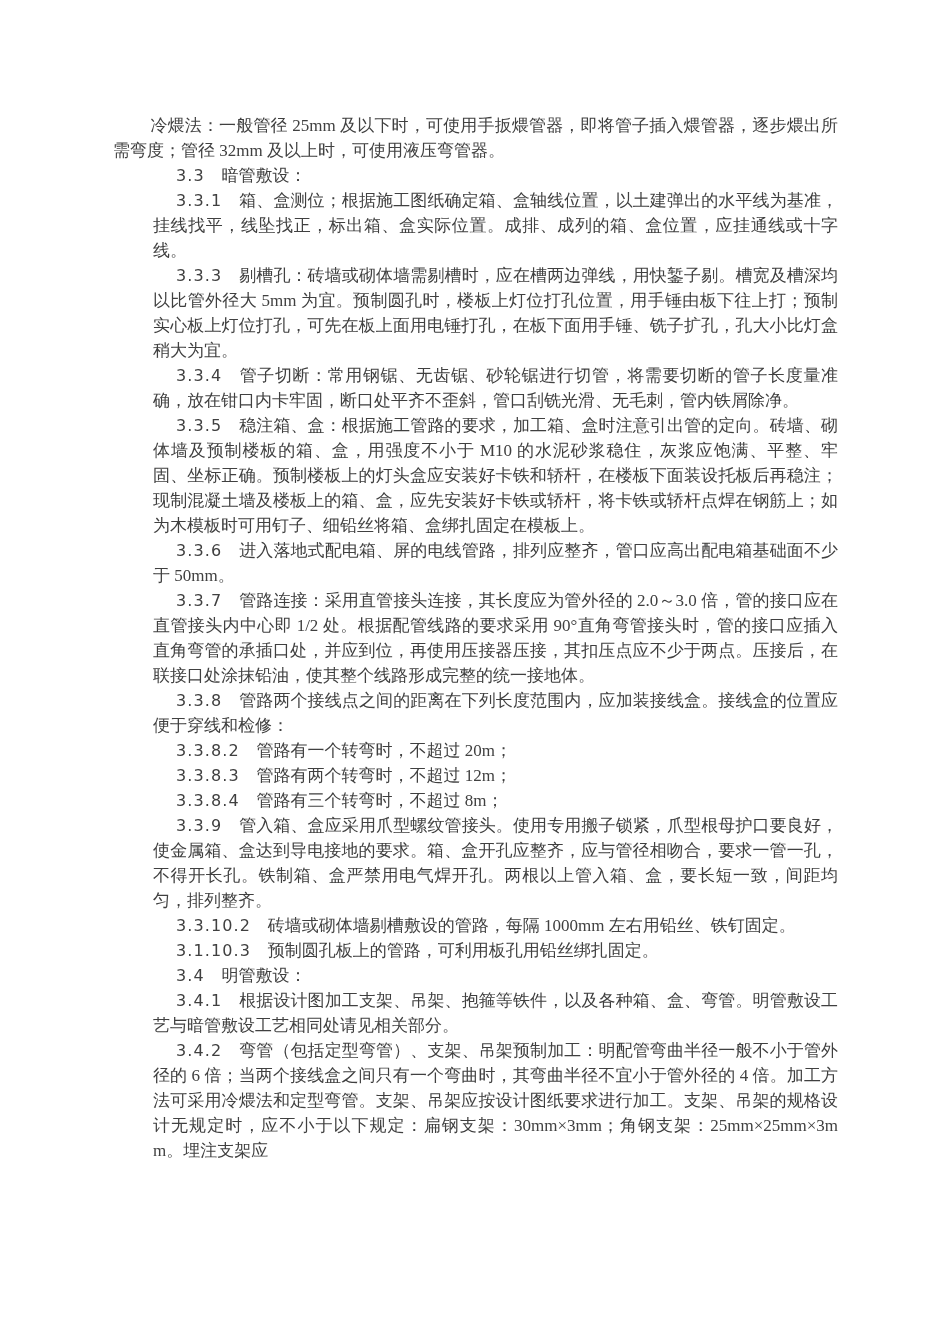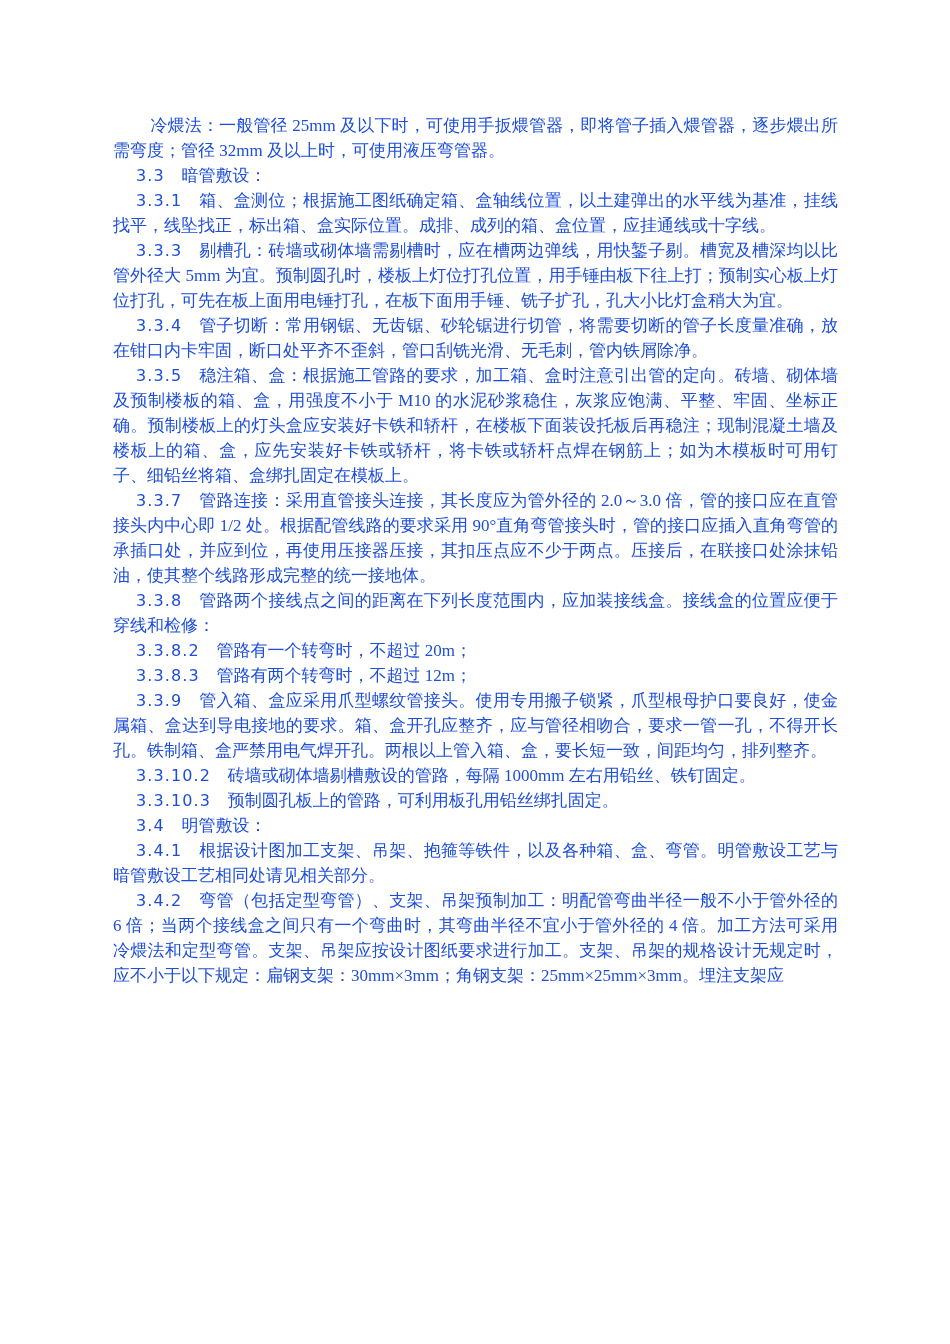--- a/index.html
+++ b/index.html
@@ -20,53 +20,56 @@
     padding: 113px 112px 0 113px;
   }
   .doc-body {
     width: 725px;
   }
   .para {
     margin: 0;
     font-family: "Liberation Serif", "DejaVu Serif", serif;
     font-size: 17px;
     line-height: 25px;
-    color: #1d4ed8;
+    color: #404040;
     text-align: justify;
     word-break: break-all;
   }
   .para.body-indent {
     text-indent: 2.2em;
   }
   .para.numbered {
     text-indent: 1.35em;
+    margin-left: 40px;
   }
   .clause-num {
     font-family: "DejaVu Sans", "Liberation Sans", sans-serif;
     font-size: 16px;
     letter-spacing: 0.07em;
     margin-right: 1.05em;
     white-space: nowrap;
   }
 </style>
 </head>
 <body>
 
 <div class="page">
   <div class="doc-body">
       <p class="para body-indent"><span class="clause-text">冷煨法：一般管径 25mm 及以下时，可使用手扳煨管器，即将管子插入煨管器，逐步煨出所需弯度；管径 32mm 及以上时，可使用液压弯管器。</span></p>
       <p class="para numbered"><span class="clause-num">3.3</span><span class="clause-text">暗管敷设：</span></p>
       <p class="para numbered"><span class="clause-num">3.3.1</span><span class="clause-text">箱、盒测位；根据施工图纸确定箱、盒轴线位置，以土建弹出的水平线为基准，挂线找平，线坠找正，标出箱、盒实际位置。成排、成列的箱、盒位置，应挂通线或十字线。</span></p>
       <p class="para numbered"><span class="clause-num">3.3.3</span><span class="clause-text">剔槽孔：砖墙或砌体墙需剔槽时，应在槽两边弹线，用快錾子剔。槽宽及槽深均以比管外径大 5mm 为宜。预制圆孔时，楼板上灯位打孔位置，用手锤由板下往上打；预制实心板上灯位打孔，可先在板上面用电锤打孔，在板下面用手锤、铣子扩孔，孔大小比灯盒稍大为宜。</span></p>
       <p class="para numbered"><span class="clause-num">3.3.4</span><span class="clause-text">管子切断：常用钢锯、无齿锯、砂轮锯进行切管，将需要切断的管子长度量准确，放在钳口内卡牢固，断口处平齐不歪斜，管口刮铣光滑、无毛刺，管内铁屑除净。</span></p>
       <p class="para numbered"><span class="clause-num">3.3.5</span><span class="clause-text">稳注箱、盒：根据施工管路的要求，加工箱、盒时注意引出管的定向。砖墙、砌体墙及预制楼板的箱、盒，用强度不小于 M10 的水泥砂浆稳住，灰浆应饱满、平整、牢固、坐标正确。预制楼板上的灯头盒应安装好卡铁和轿杆，在楼板下面装设托板后再稳注；现制混凝土墙及楼板上的箱、盒，应先安装好卡铁或轿杆，将卡铁或轿杆点焊在钢筋上；如为木模板时可用钉子、细铅丝将箱、盒绑扎固定在模板上。</span></p>
+      <p class="para numbered"><span class="clause-num">3.3.6</span><span class="clause-text">进入落地式配电箱、屏的电线管路，排列应整齐，管口应高出配电箱基础面不少于 50mm。</span></p>
       <p class="para numbered"><span class="clause-num">3.3.7</span><span class="clause-text">管路连接：采用直管接头连接，其长度应为管外径的 2.0～3.0 倍，管的接口应在直管接头内中心即 1/2 处。根据配管线路的要求采用 90°直角弯管接头时，管的接口应插入直角弯管的承插口处，并应到位，再使用压接器压接，其扣压点应不少于两点。压接后，在联接口处涂抹铅油，使其整个线路形成完整的统一接地体。</span></p>
       <p class="para numbered"><span class="clause-num">3.3.8</span><span class="clause-text">管路两个接线点之间的距离在下列长度范围内，应加装接线盒。接线盒的位置应便于穿线和检修：</span></p>
       <p class="para numbered"><span class="clause-num">3.3.8.2</span><span class="clause-text">管路有一个转弯时，不超过 20m；</span></p>
       <p class="para numbered"><span class="clause-num">3.3.8.3</span><span class="clause-text">管路有两个转弯时，不超过 12m；</span></p>
+      <p class="para numbered"><span class="clause-num">3.3.8.4</span><span class="clause-text">管路有三个转弯时，不超过 8m；</span></p>
       <p class="para numbered"><span class="clause-num">3.3.9</span><span class="clause-text">管入箱、盒应采用爪型螺纹管接头。使用专用搬子锁紧，爪型根母护口要良好，使金属箱、盒达到导电接地的要求。箱、盒开孔应整齐，应与管径相吻合，要求一管一孔，不得开长孔。铁制箱、盒严禁用电气焊开孔。两根以上管入箱、盒，要长短一致，间距均匀，排列整齐。</span></p>
       <p class="para numbered"><span class="clause-num">3.3.10.2</span><span class="clause-text">砖墙或砌体墙剔槽敷设的管路，每隔 1000mm 左右用铅丝、铁钉固定。</span></p>
-      <p class="para numbered"><span class="clause-num">3.3.10.3</span><span class="clause-text">预制圆孔板上的管路，可利用板孔用铅丝绑扎固定。</span></p>
+      <p class="para numbered"><span class="clause-num">3.1.10.3</span><span class="clause-text">预制圆孔板上的管路，可利用板孔用铅丝绑扎固定。</span></p>
       <p class="para numbered"><span class="clause-num">3.4</span><span class="clause-text">明管敷设：</span></p>
       <p class="para numbered"><span class="clause-num">3.4.1</span><span class="clause-text">根据设计图加工支架、吊架、抱箍等铁件，以及各种箱、盒、弯管。明管敷设工艺与暗管敷设工艺相同处请见相关部分。</span></p>
       <p class="para numbered"><span class="clause-num">3.4.2</span><span class="clause-text">弯管（包括定型弯管）、支架、吊架预制加工：明配管弯曲半径一般不小于管外径的 6 倍；当两个接线盒之间只有一个弯曲时，其弯曲半径不宜小于管外径的 4 倍。加工方法可采用冷煨法和定型弯管。支架、吊架应按设计图纸要求进行加工。支架、吊架的规格设计无规定时，应不小于以下规定：扁钢支架：30mm×3mm；角钢支架：25mm×25mm×3mm。埋注支架应</span></p>
     </div>
 </div>
 
 </body></html>

